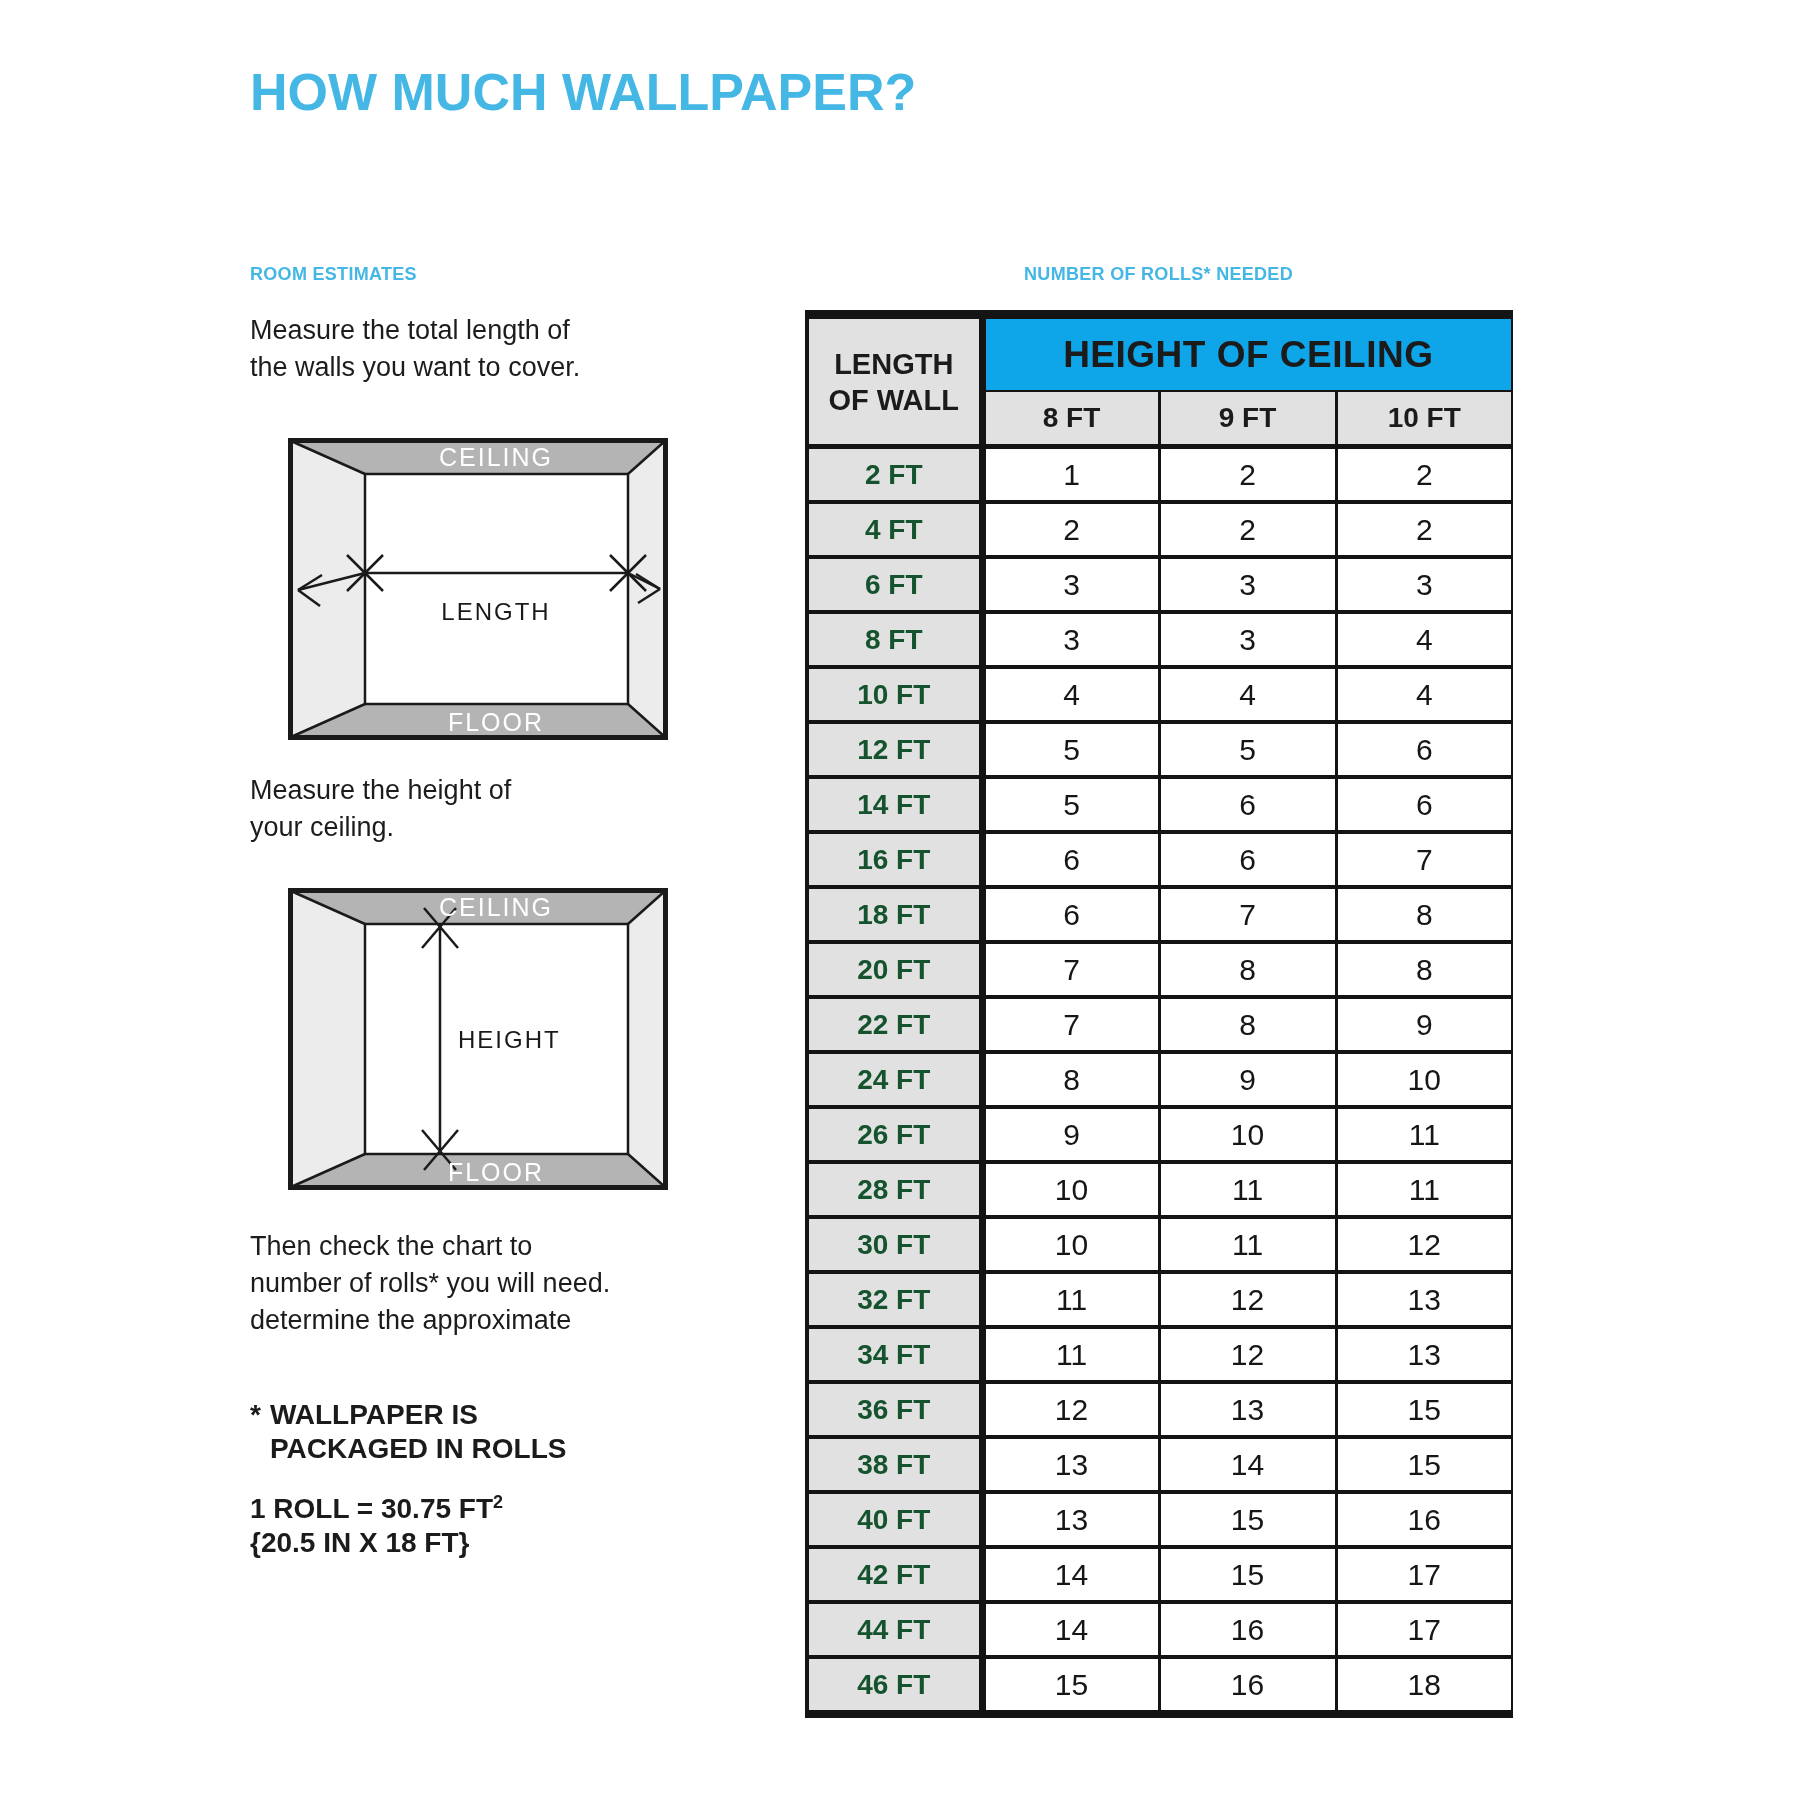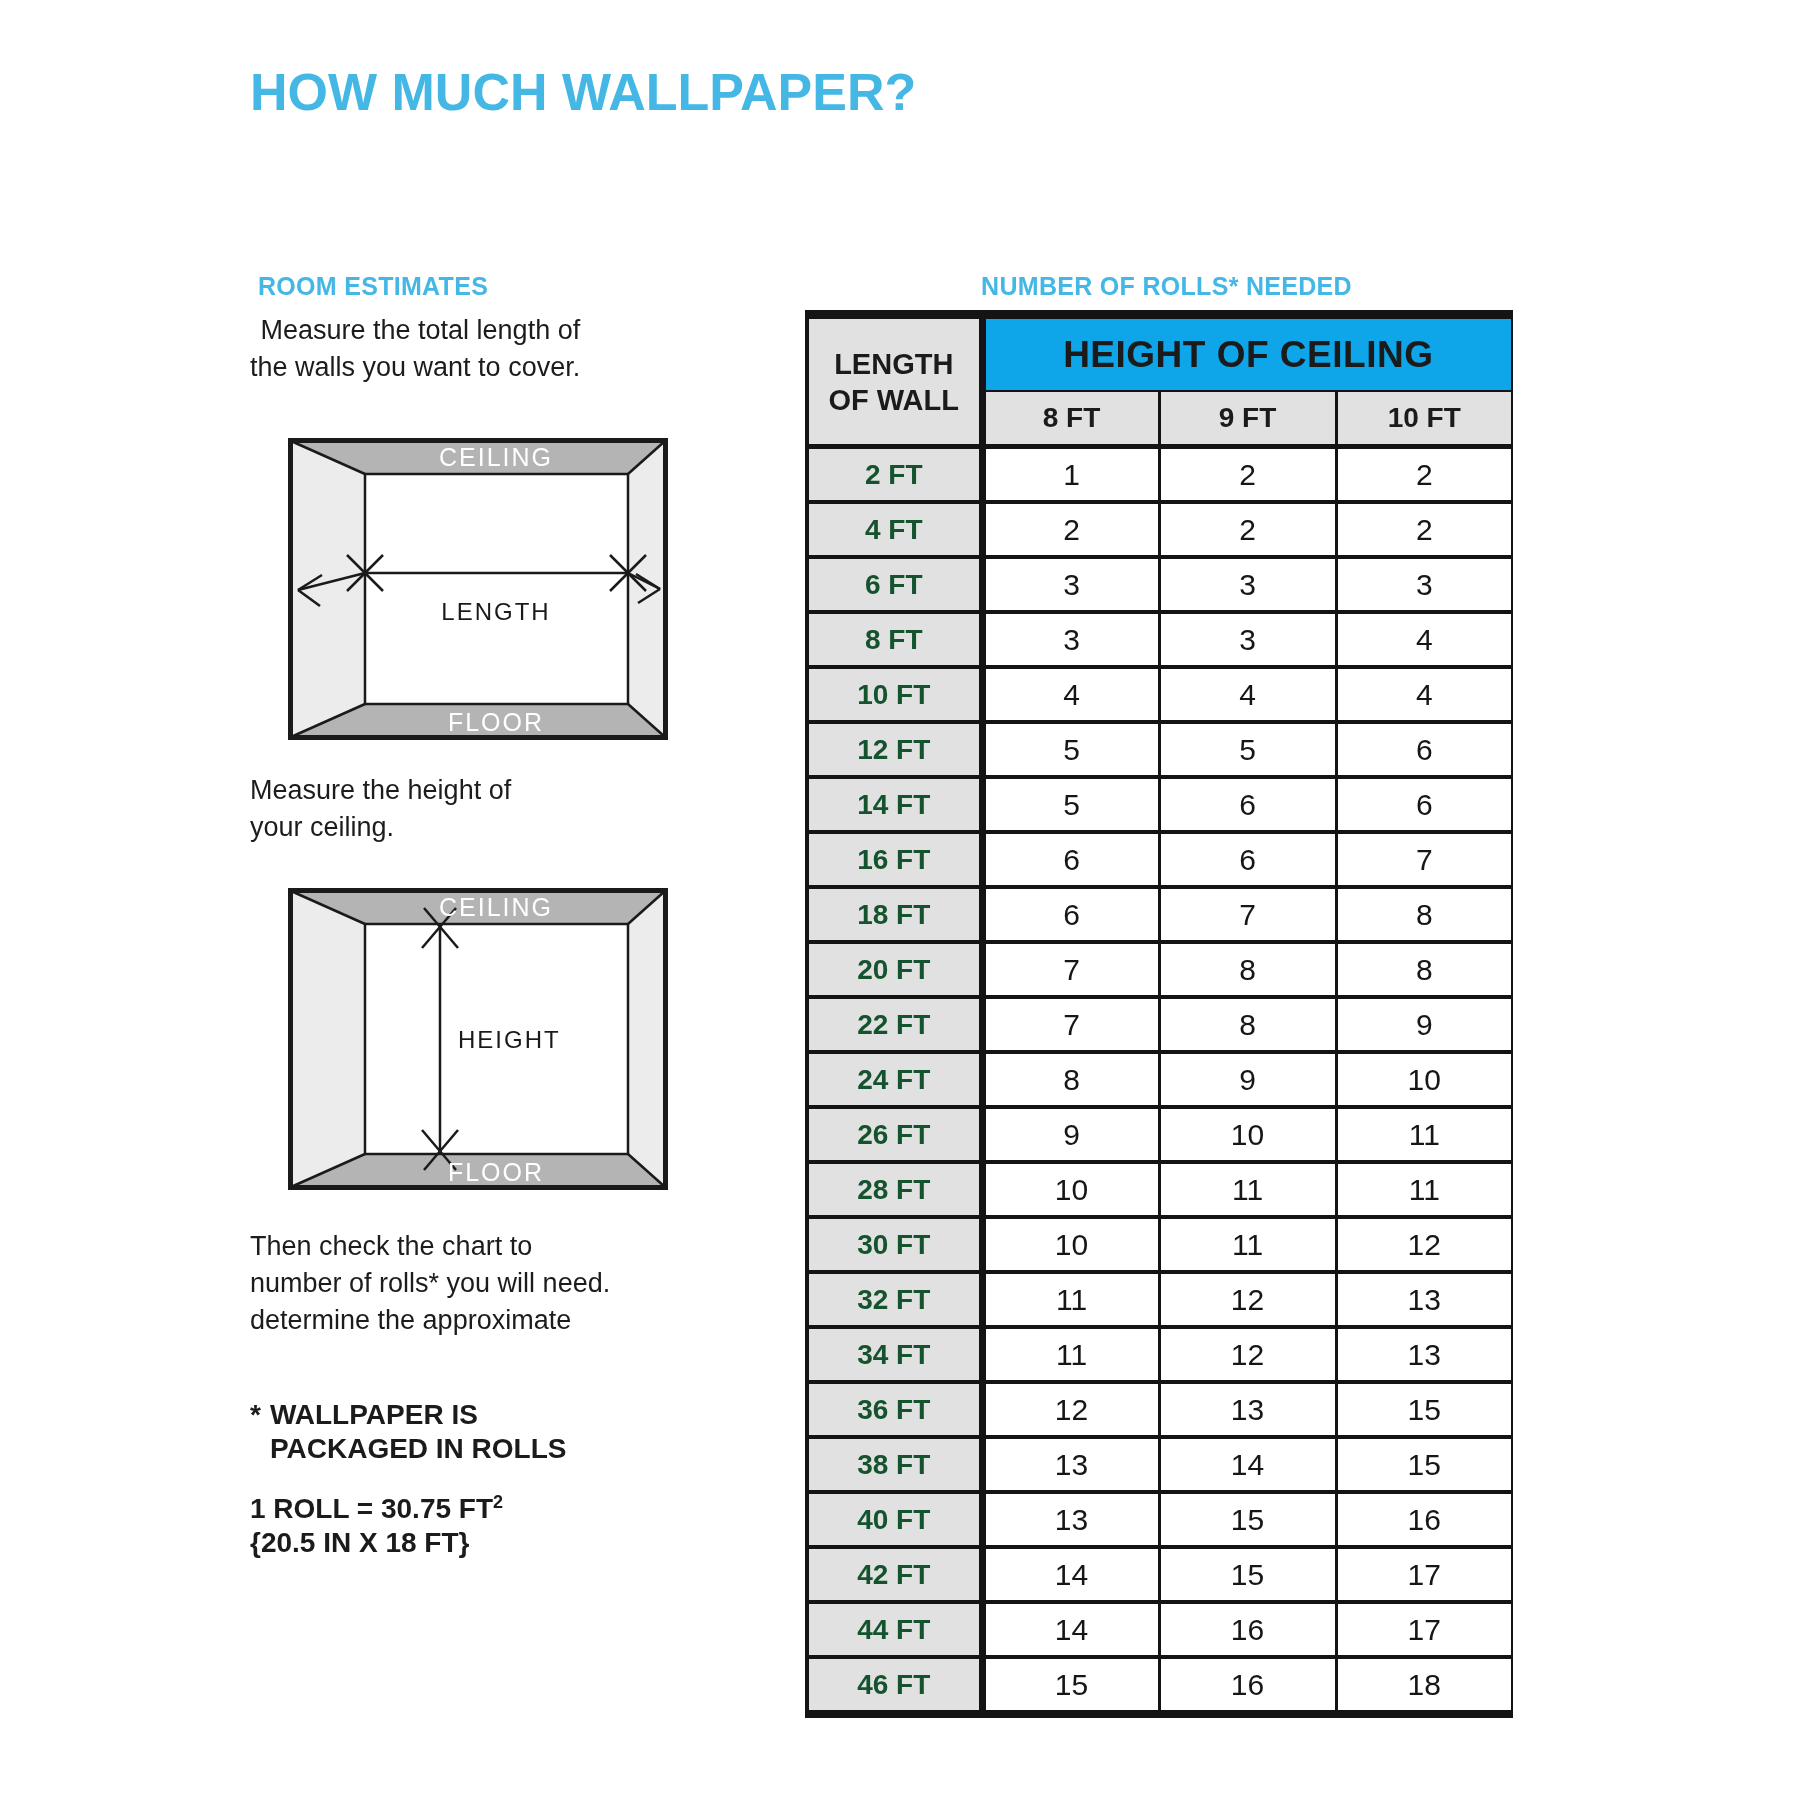--- a/index.html
+++ b/index.html
@@ -5,27 +5,27 @@
   html,body{margin:0;padding:0;background:#ffffff;}
   .canvas{
     position:relative;width:1513px;height:1800px;background:#ffffff;overflow:hidden;
     font-family:"Liberation Sans","DejaVu Sans",sans-serif;color:#1c1c1c;
   }
   .page-title{
     position:absolute;left:250px;top:62px;margin:0;
     font-size:52px;font-weight:bold;letter-spacing:0px;color:#45b7e5;
   }
   .section-head{
-    position:absolute;margin:8px;font-size:25px;font-weight:bold;color:#45b7e5;letter-spacing:.3px;
+    position:absolute;margin:0;font-size:18px;font-weight:bold;color:#45b7e5;letter-spacing:.3px;
   }
   .left-head{left:250px;top:264px;}
   .table-head{left:805px;top:264px;width:707px;text-align:center;}
   .para{position:absolute;left:250px;font-size:27px;line-height:37px;color:#1c1c1c;}
   .para span{display:block;}
-  .para-1{top:312px;text-align:right;}
+  .para-1{top:312px;}
   .para-2{top:772px;}
   .para-3{top:1228px;}
   .room-diagram{position:absolute;left:288px;}
   .diagram-1{top:438px;}
   .diagram-2{top:888px;}
   .footnote{
     position:absolute;left:250px;top:1398px;display:flex;gap:9px;
     font-size:28px;font-weight:bold;line-height:34px;color:#1b1b1b;
   }
   .footnote .fn-lines span{display:block;}

